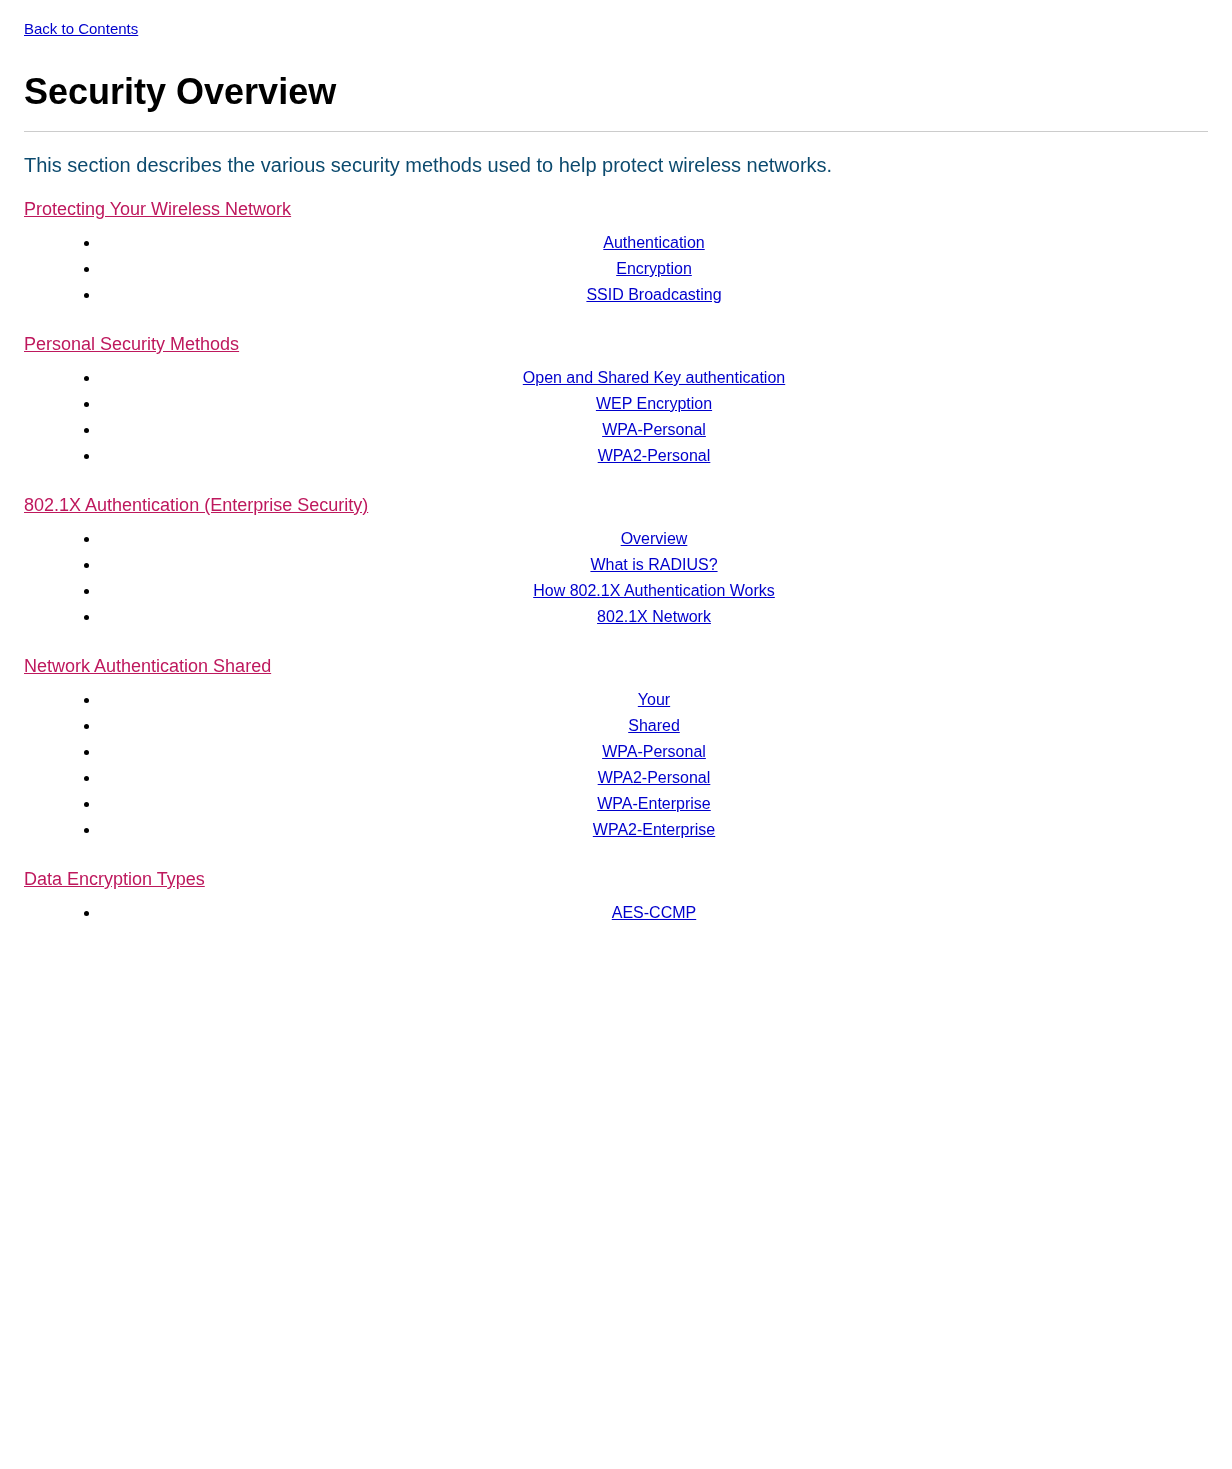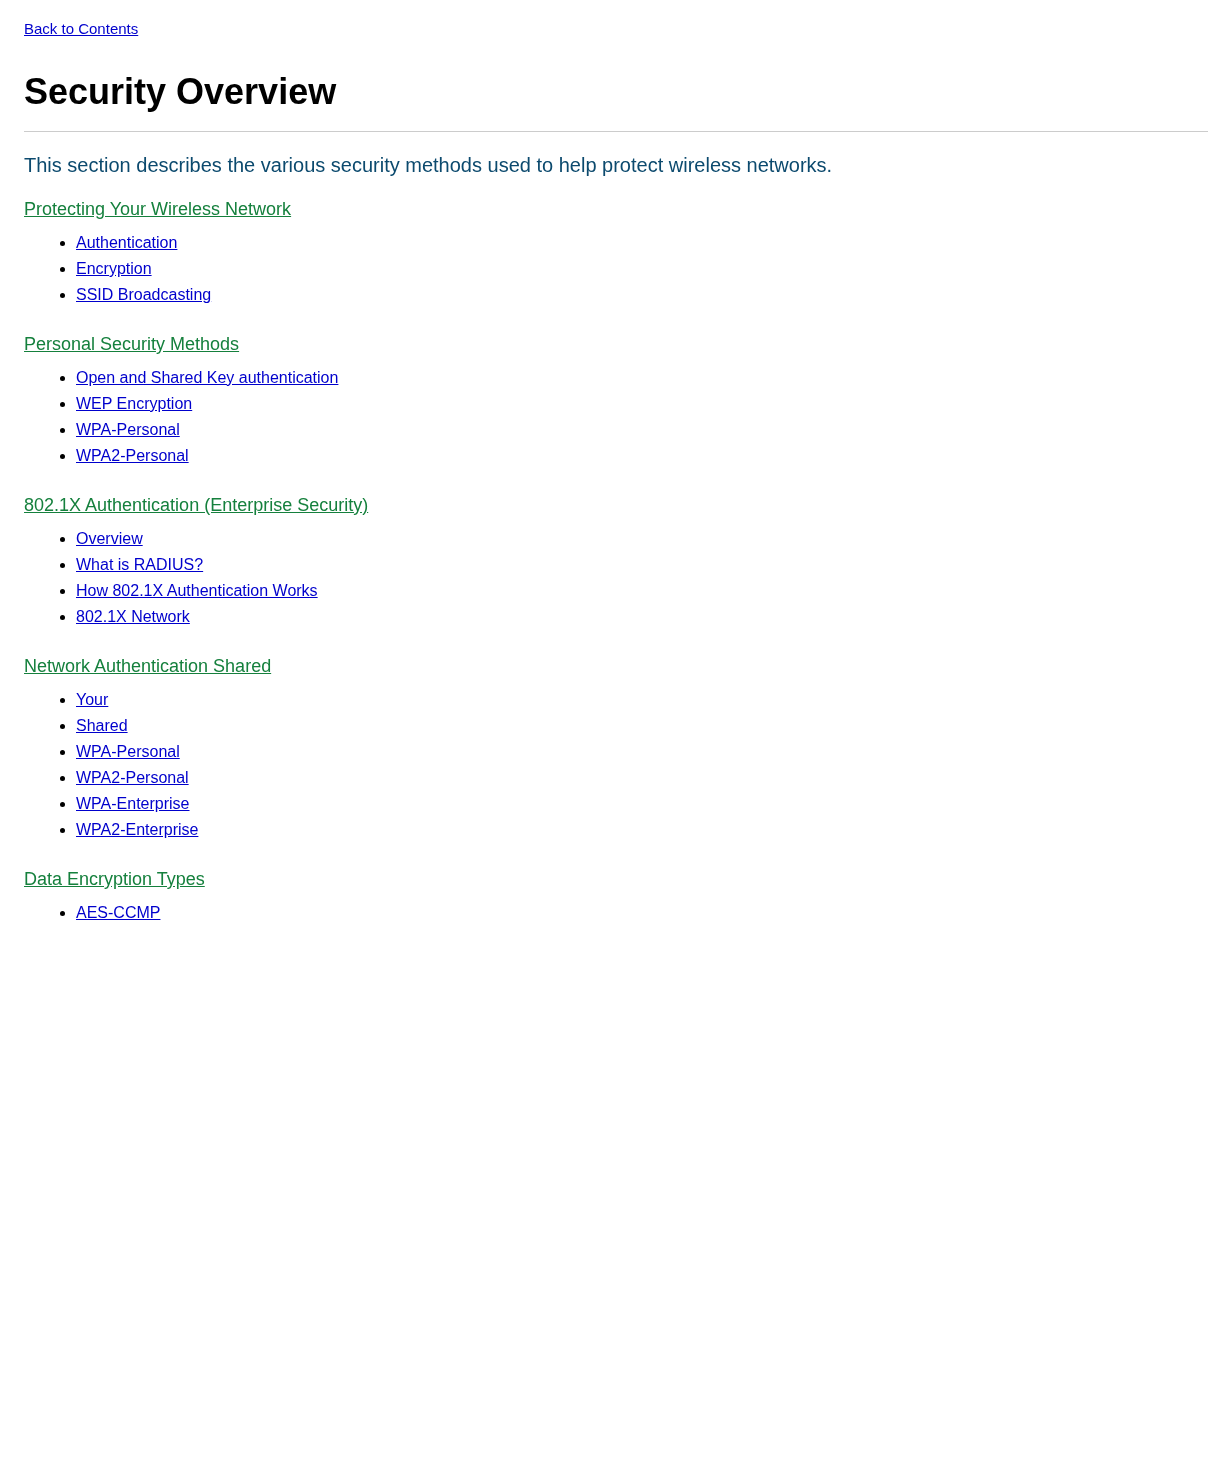--- a/index.html
+++ b/index.html
@@ -40,37 +40,38 @@
       margin-bottom: 22px;
     }
 
     .intro-text {
       font-size: 20px;
       color: #0c4a6e;
       margin-bottom: 22px;
     }
 
     .section-heading {
-      color: #15803d;
+      color: #be185d;
       text-decoration: underline;
       font-size: 18px;
       font-weight: normal;
       margin-bottom: 14px;
       cursor: pointer;
       display: inline-block;
     }
 
     .section-block {
       margin-bottom: 30px;
     }
 
     ul {
       list-style: disc;
-      margin-left: 52px;
+      margin-left: 76px;
       margin-bottom: 10px;
+      text-align: center;
     }
 
     ul li {
       margin-bottom: 8px;
       font-size: 16px;
     }
 
     ul li a, .list-link {
       color: #0000cc;
       text-decoration: underline;

